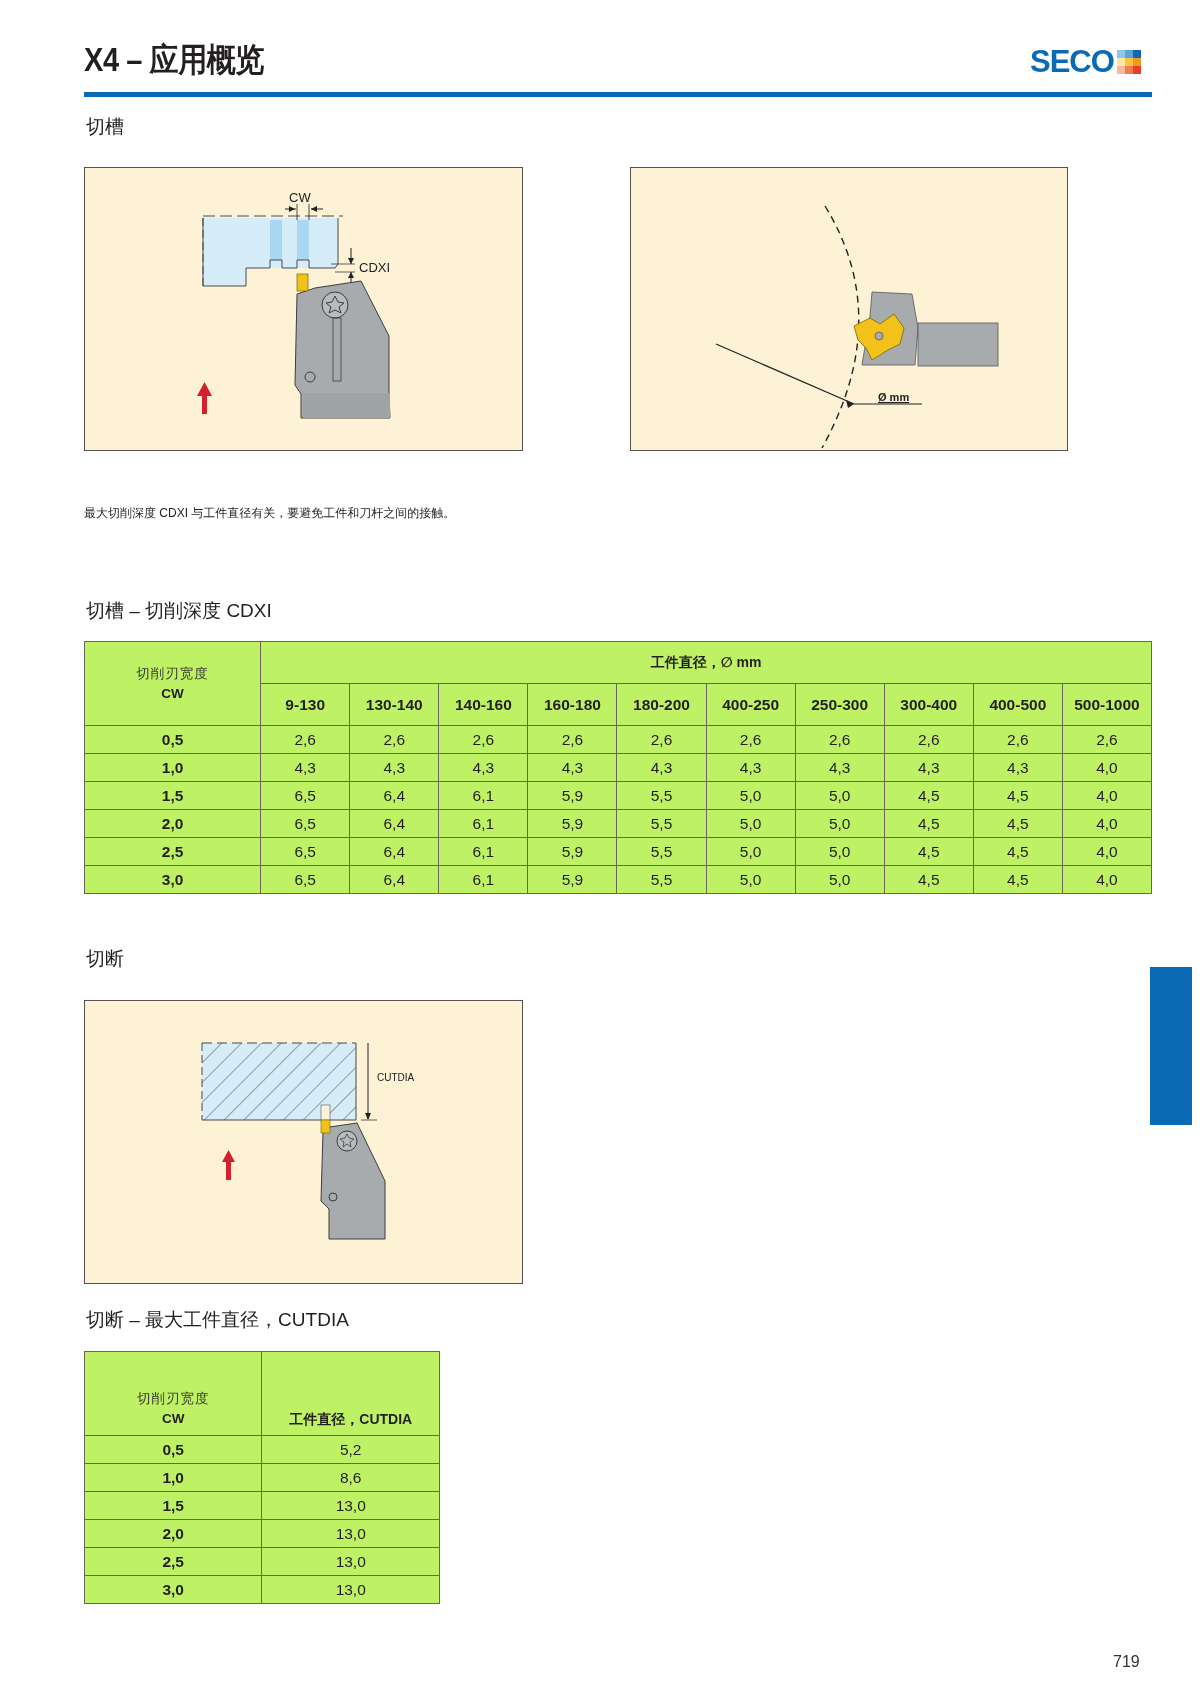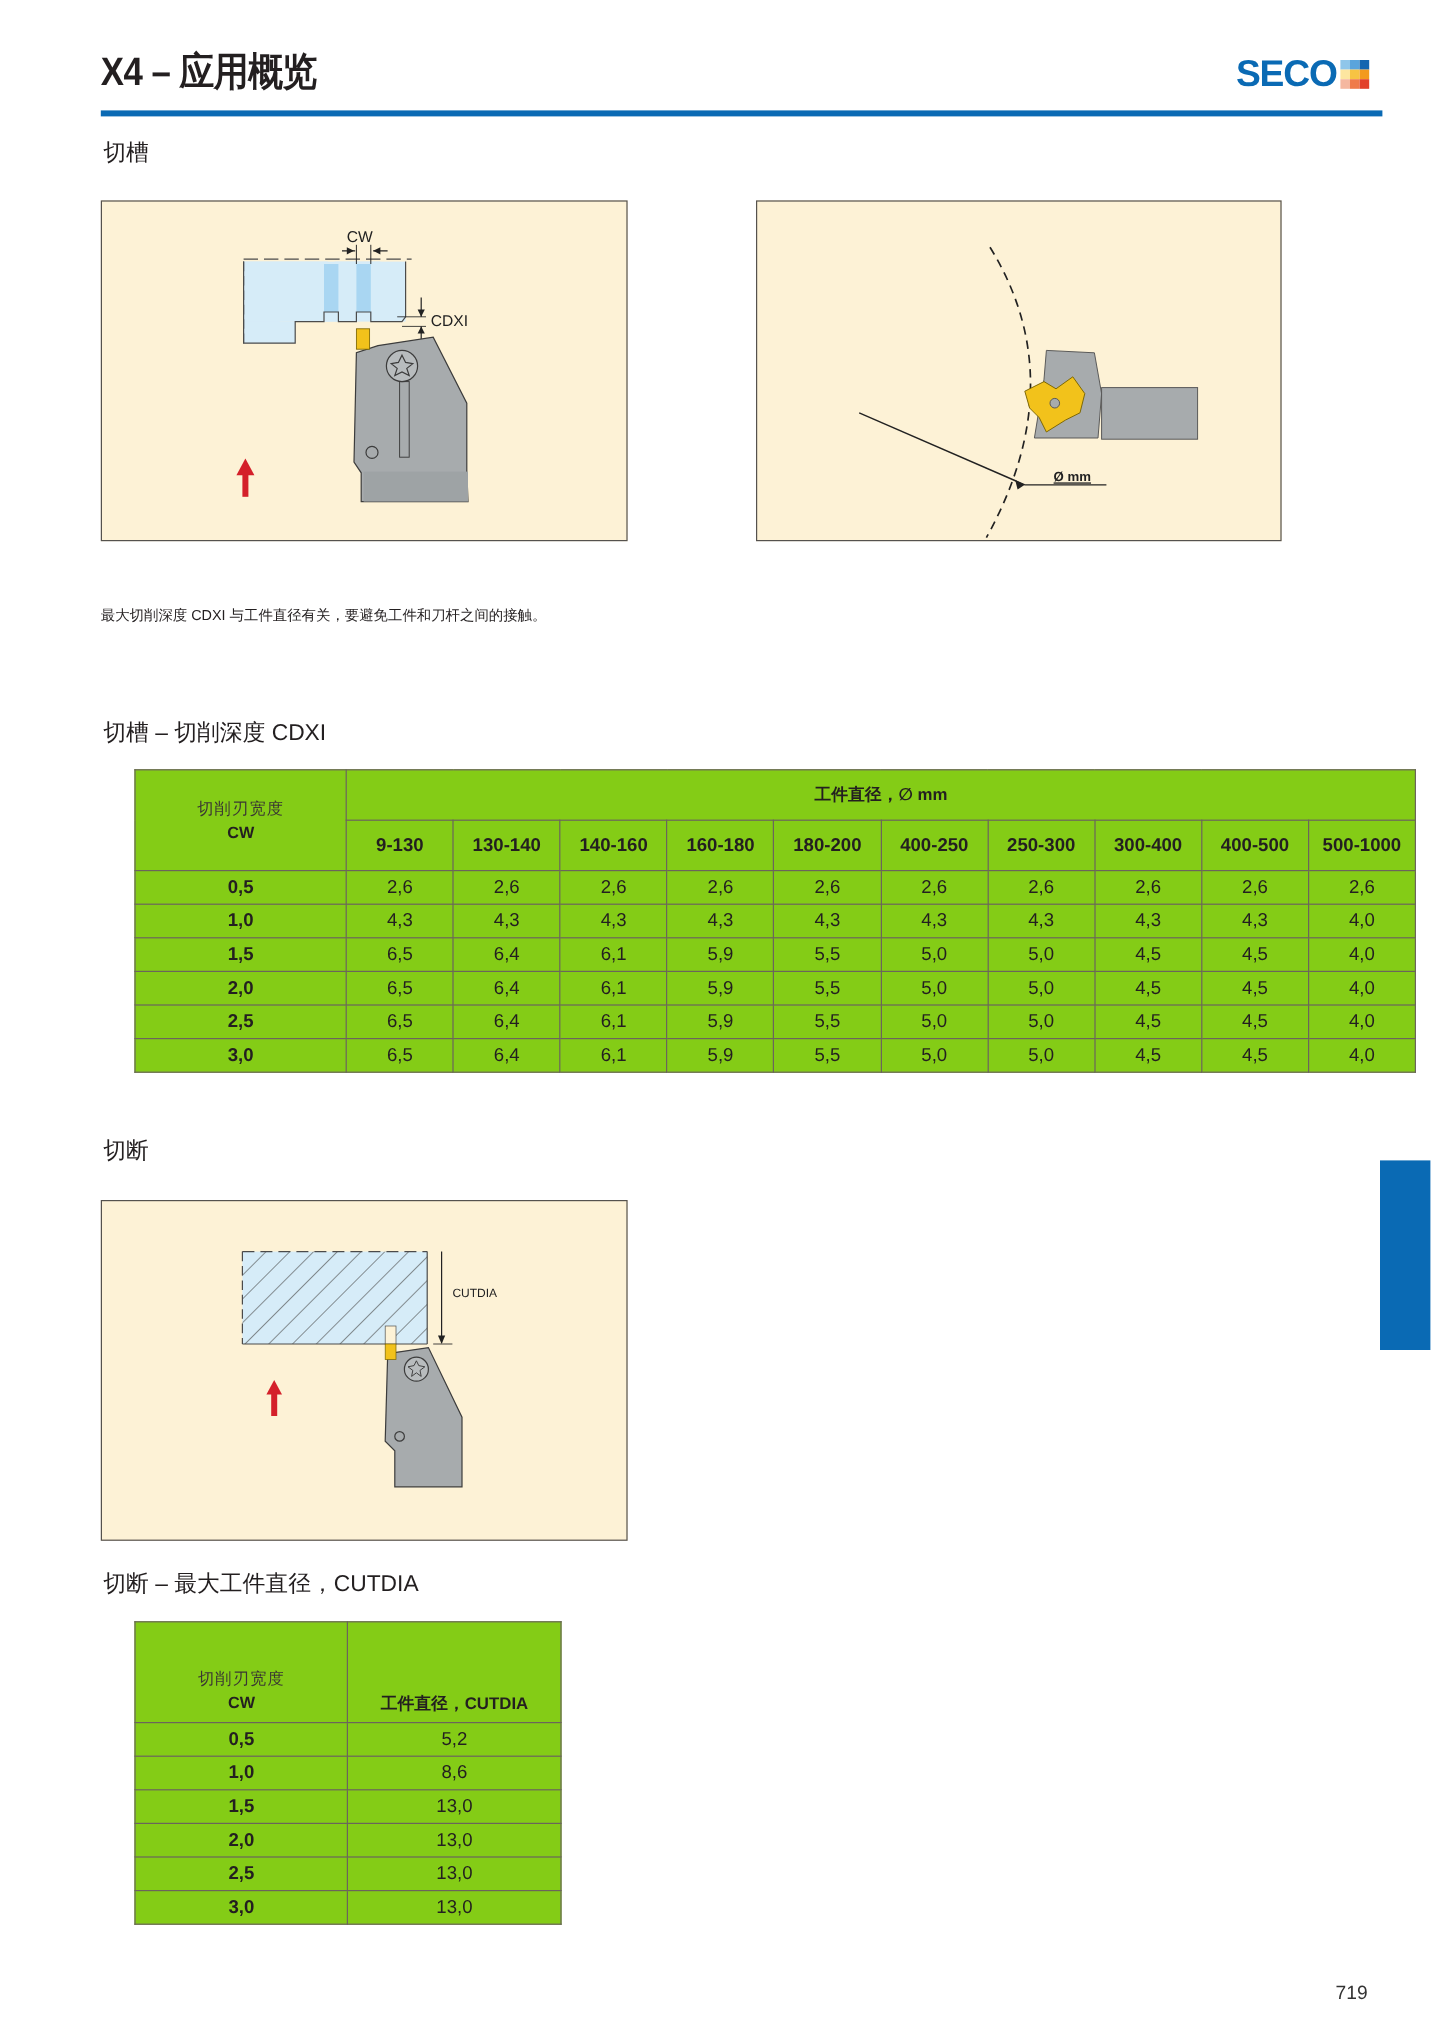--- a/index.html
+++ b/index.html
@@ -14,21 +14,21 @@
   .logo { left: 990px; top: 44px; display: flex; align-items: center; margin-left: 40px; }
   .logo-text { font-size: 31px; font-weight: 900; color: #0a6ab4; letter-spacing: -1px;
                font-family: "Liberation Sans", sans-serif; font-style: normal; }
   .logo-squares { display: grid; grid-template-columns: 8px 8px 8px; grid-template-rows: 8px 8px 8px; gap: 0; margin-left: 3px; }
 
   .h2 { font-size: 19px; font-weight: normal; }
   .fig { background: #fdf2d6; border: 1.5px solid #55524e; box-sizing: border-box; }
 
   .para { left: 84px; top: 505px; font-size: 12px; }
 
-  table.data { border-collapse: collapse; background: #84cc16; position: absolute; margin-left: 28px; }
+  table.data { border-collapse: collapse; background: #bef264; position: absolute; }
   table.data td, table.data th { border: 1.5px solid #6b655c; text-align: center; font-size: 15.5px;
                                   padding: 0; font-weight: normal; }
   table.data th { font-weight: bold; }
   table.data .rowhead { font-weight: bold; }
   .cwhead { font-size: 13.5px; font-weight: bold; line-height: 20px; }
   .cwhead .zh { font-weight: normal; color: #3a3633; letter-spacing: 1px; }
 
   .side-tab { left: 1150px; top: 967px; width: 42px; height: 158px; background: #0a6ab4; }
   .page-num { left: 1113px; top: 1653px; font-size: 16px; color: #333; }
 </style>

